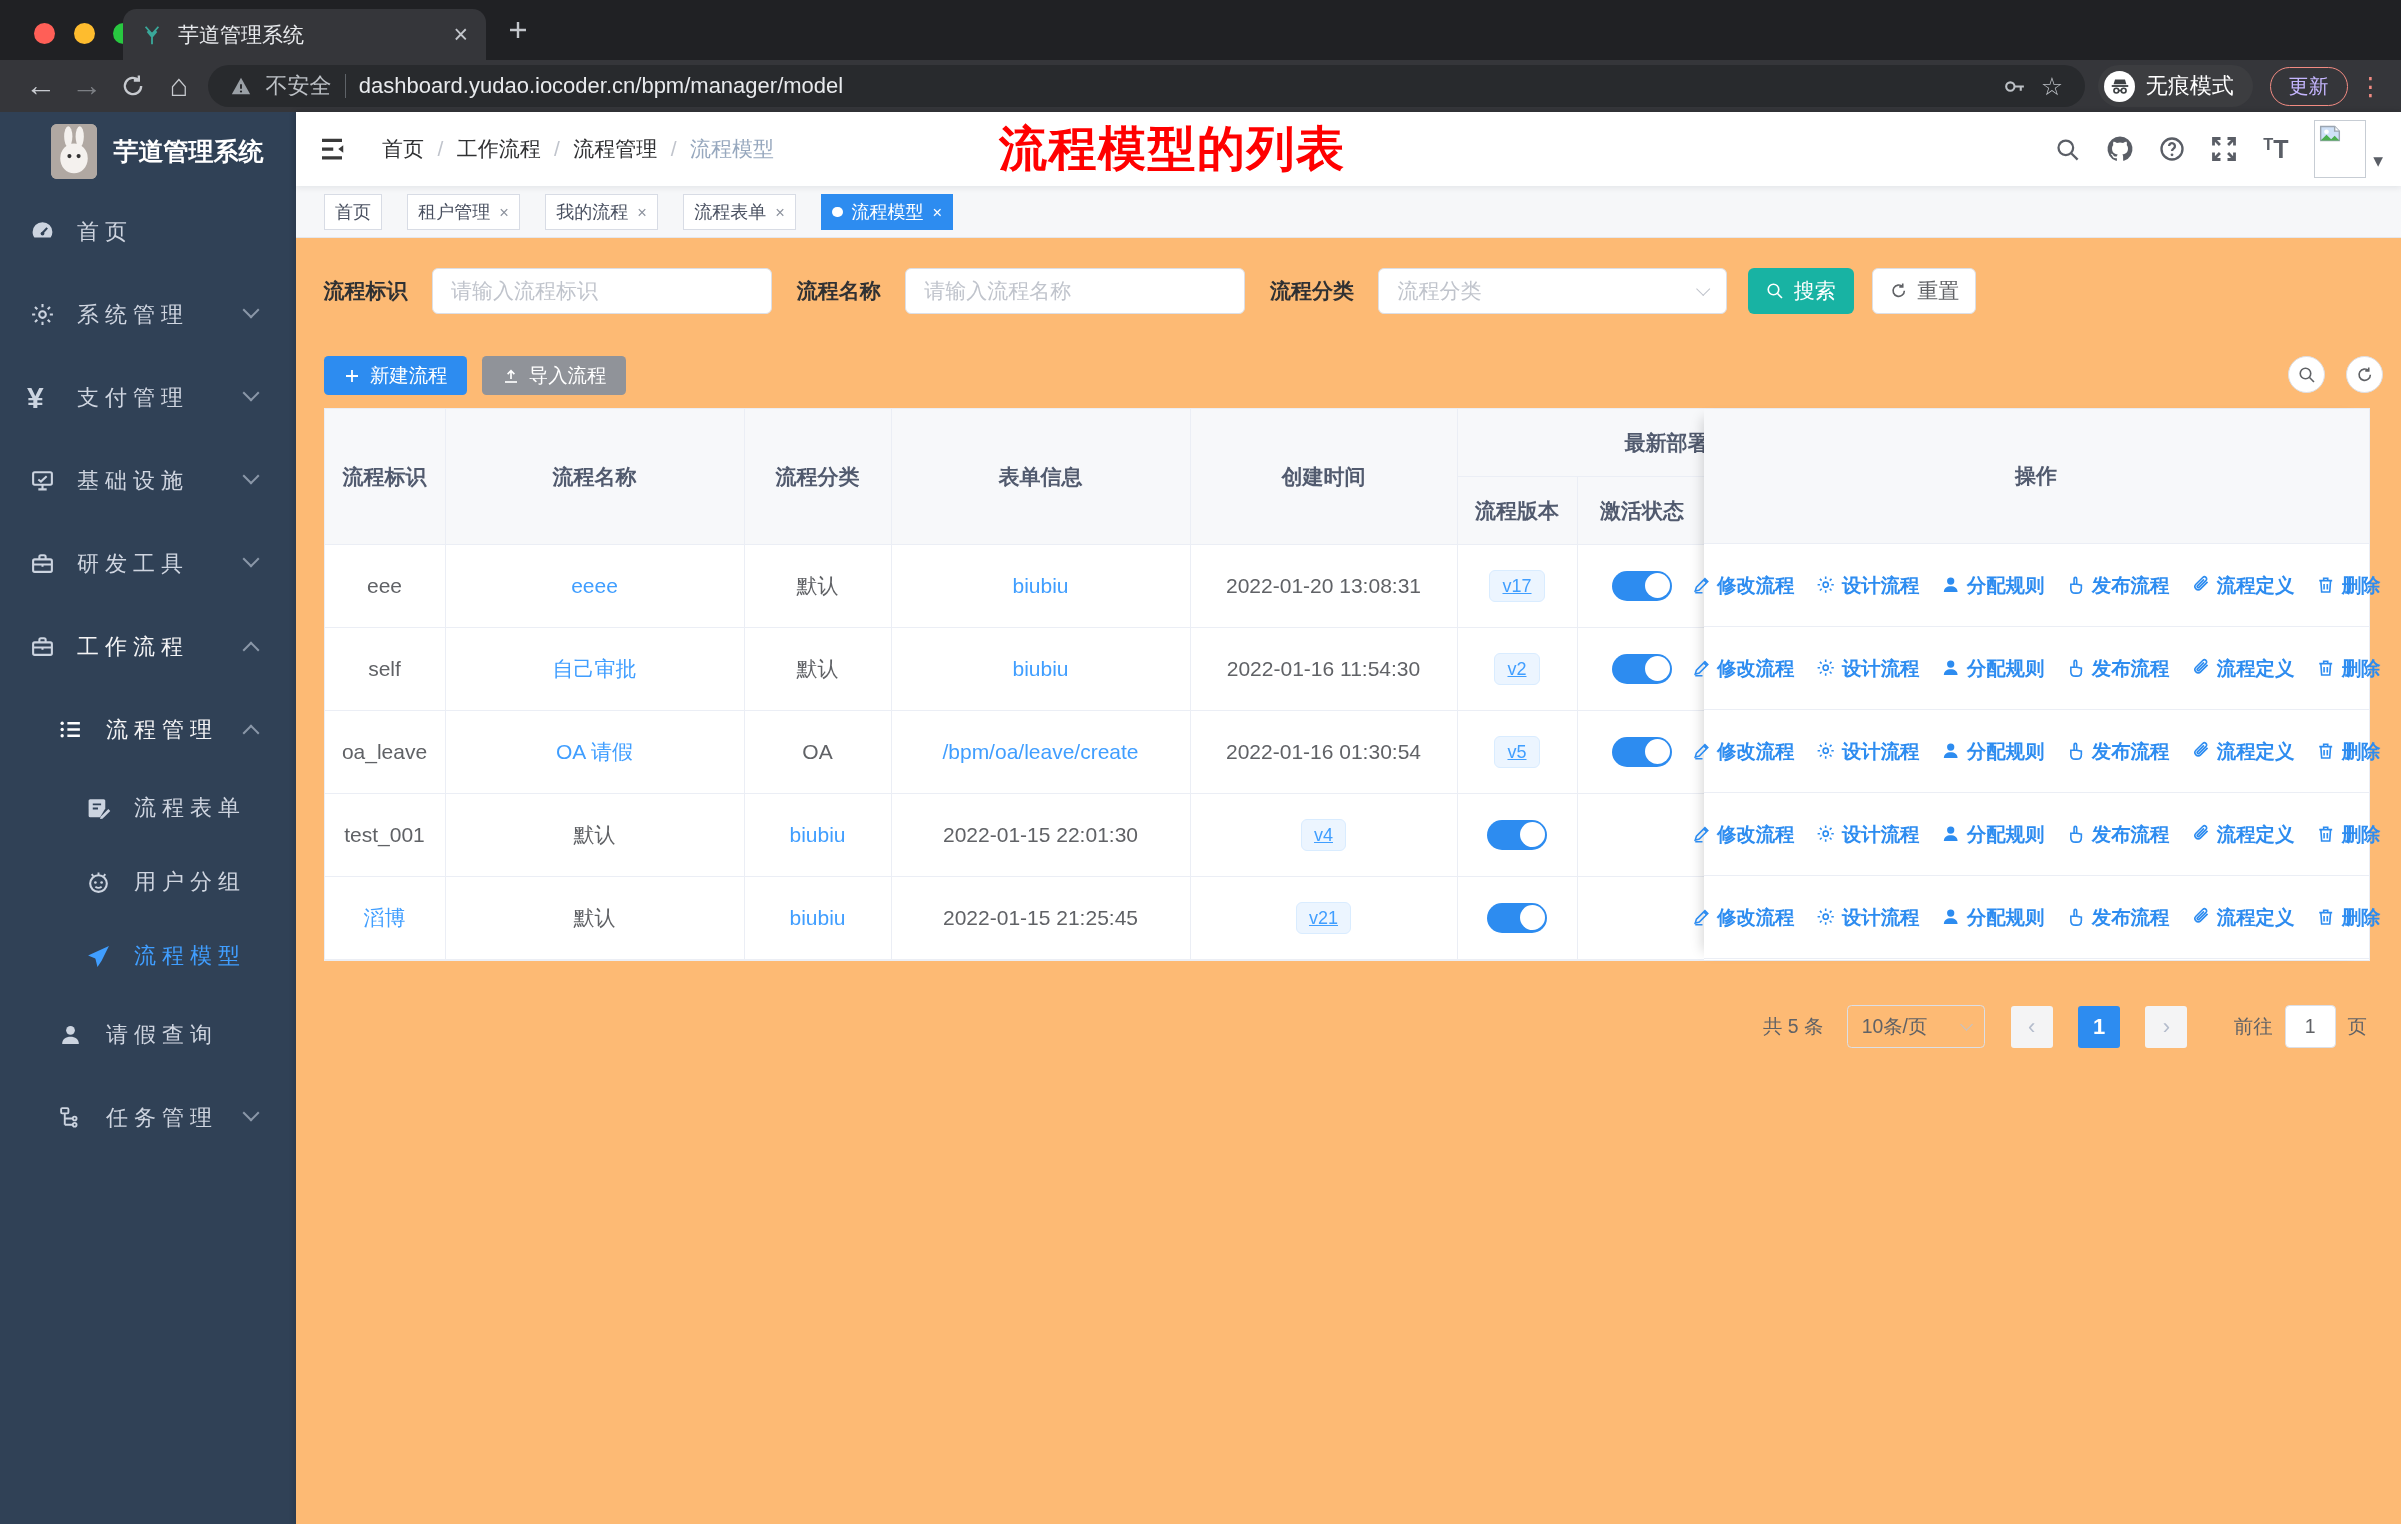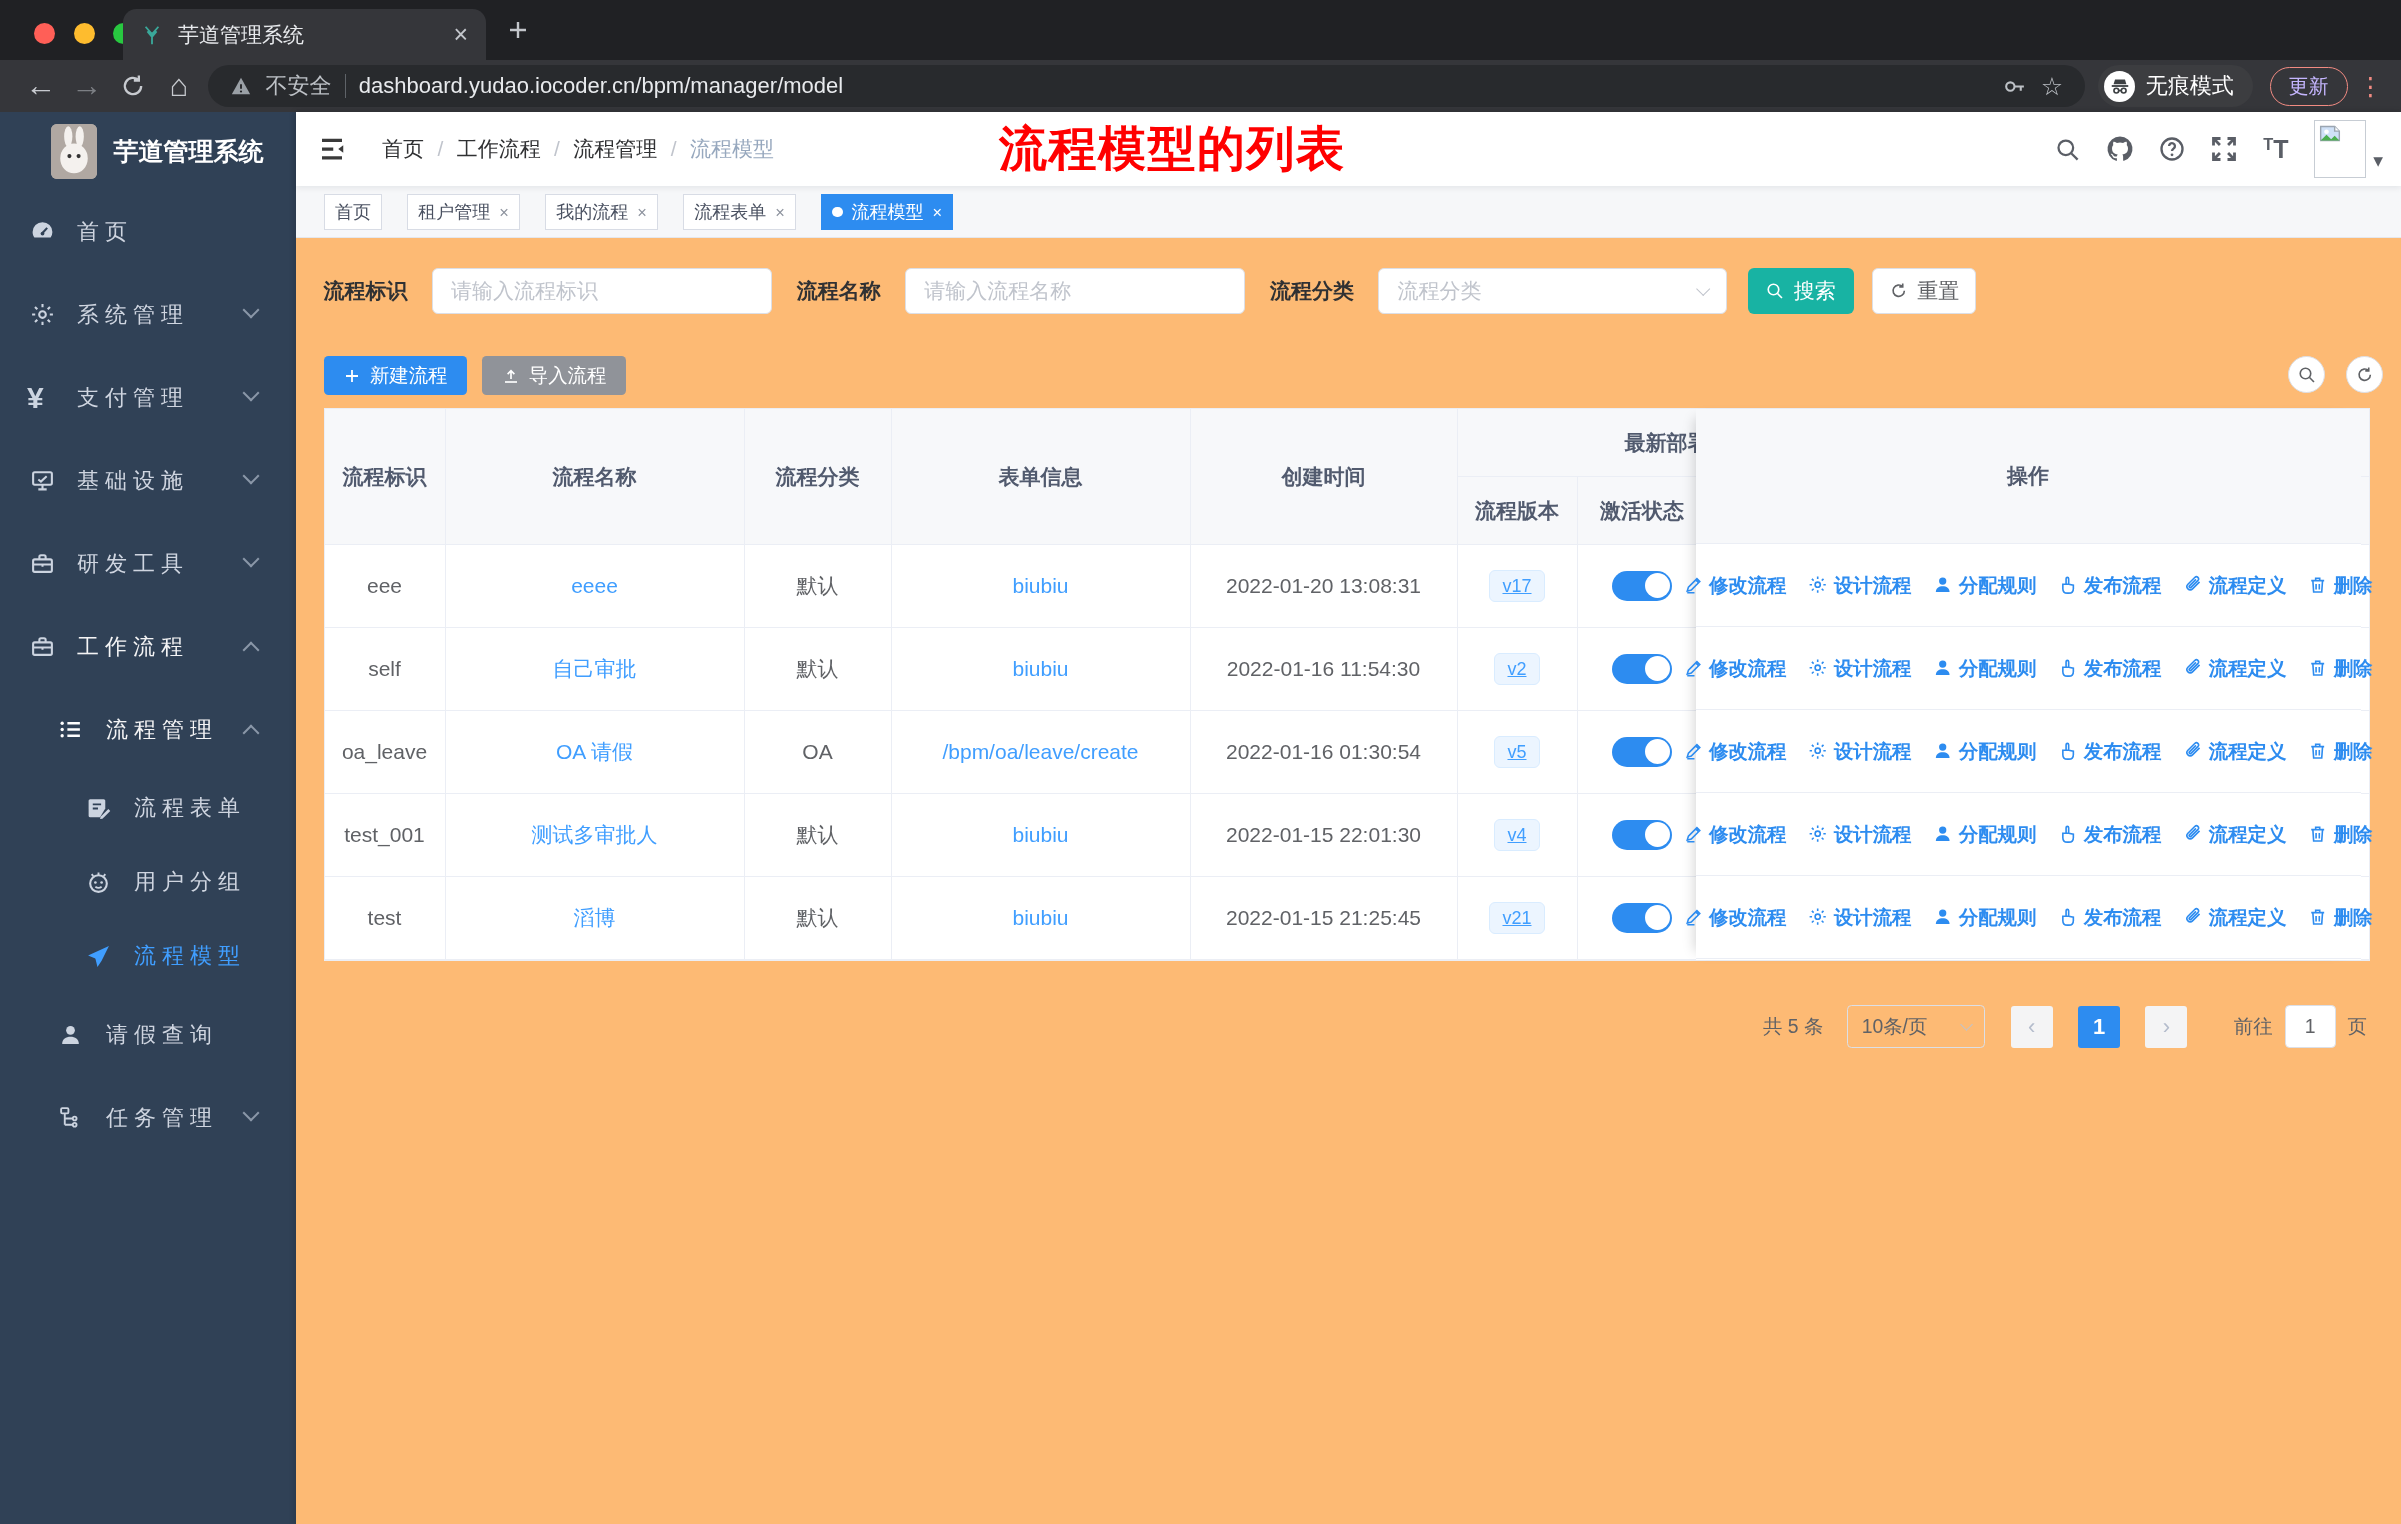--- a/index.html
+++ b/index.html
@@ -117,21 +117,21 @@
   .th.span2 { grid-row:1/3; }
   .th.group { grid-column:6/9; grid-row:1; position:relative; overflow:visible; justify-content:flex-start; }
   .th.group span { position:absolute; left:167px; white-space:nowrap; }
   .td { background:#fff; font-size:21px; color:#606266; }
   .td a { color:#409eff; text-decoration:none; }
   .vbadge { background:#ecf5ff; border:0.7px solid #d9ecff; color:#409eff; font-size:18px;
     padding:4.5px 12px; border-radius:6px;text-decoration:underline; }
   .switch { width:60px; height:30px; border-radius:15px; background:#2d8cf0; position:relative; }
   .switch::after { content:''; position:absolute; top:2.2px; right:2.2px; width:25px; height:25px;
     border-radius:50%; background:#fff; }
-  .op-col { position:absolute; top:0; right:8px; width:665px; height:100%; z-index:3; background:#fff;
+  .op-col { position:absolute; top:0; right:0; width:665px; height:100%; z-index:3; background:#fff;
     box-shadow:-10.4px 0 12px -9px rgba(0,0,0,.18); }
   .op-head { height:135px; background:#f7f8fa; border-bottom:0.7px solid #ebeef5; display:flex;
     align-items:center; justify-content:center; color:#515a6e; font-size:21px; font-weight:bold; }
   .op-row { height:83px; border-bottom:0.7px solid #ebeef5; display:flex; align-items:center;
     justify-content:center; gap:22px; }
   .act { display:inline-flex; align-items:center; gap:6px; color:#2d8cf0; font-size:19.4px;
     text-decoration:none; white-space:nowrap;font-weight:bold; }
   .act svg { width:19.4px; height:19.4px; }
 
   
@@ -617,23 +617,20 @@
           <div class="td">2022-01-16 01:30:54</div>
           <div class="td">
               <span class="vbadge">v5</span>
             </div>
           <div class="td">
               <span class="switch"></span>
             </div>
           <div class="td"></div>
 
           <div class="td">test_001</div>
-          <div class="td">
-              <a href="#">测试多审批人</a>
-            </div>
           <div class="td">默认</div>
           <div class="td">
               <a href="#">biubiu</a>
             </div>
           <div class="td">2022-01-15 22:01:30</div>
           <div class="td">
               <span class="vbadge">v4</span>
             </div>
           <div class="td">
               <span class="switch"></span>

